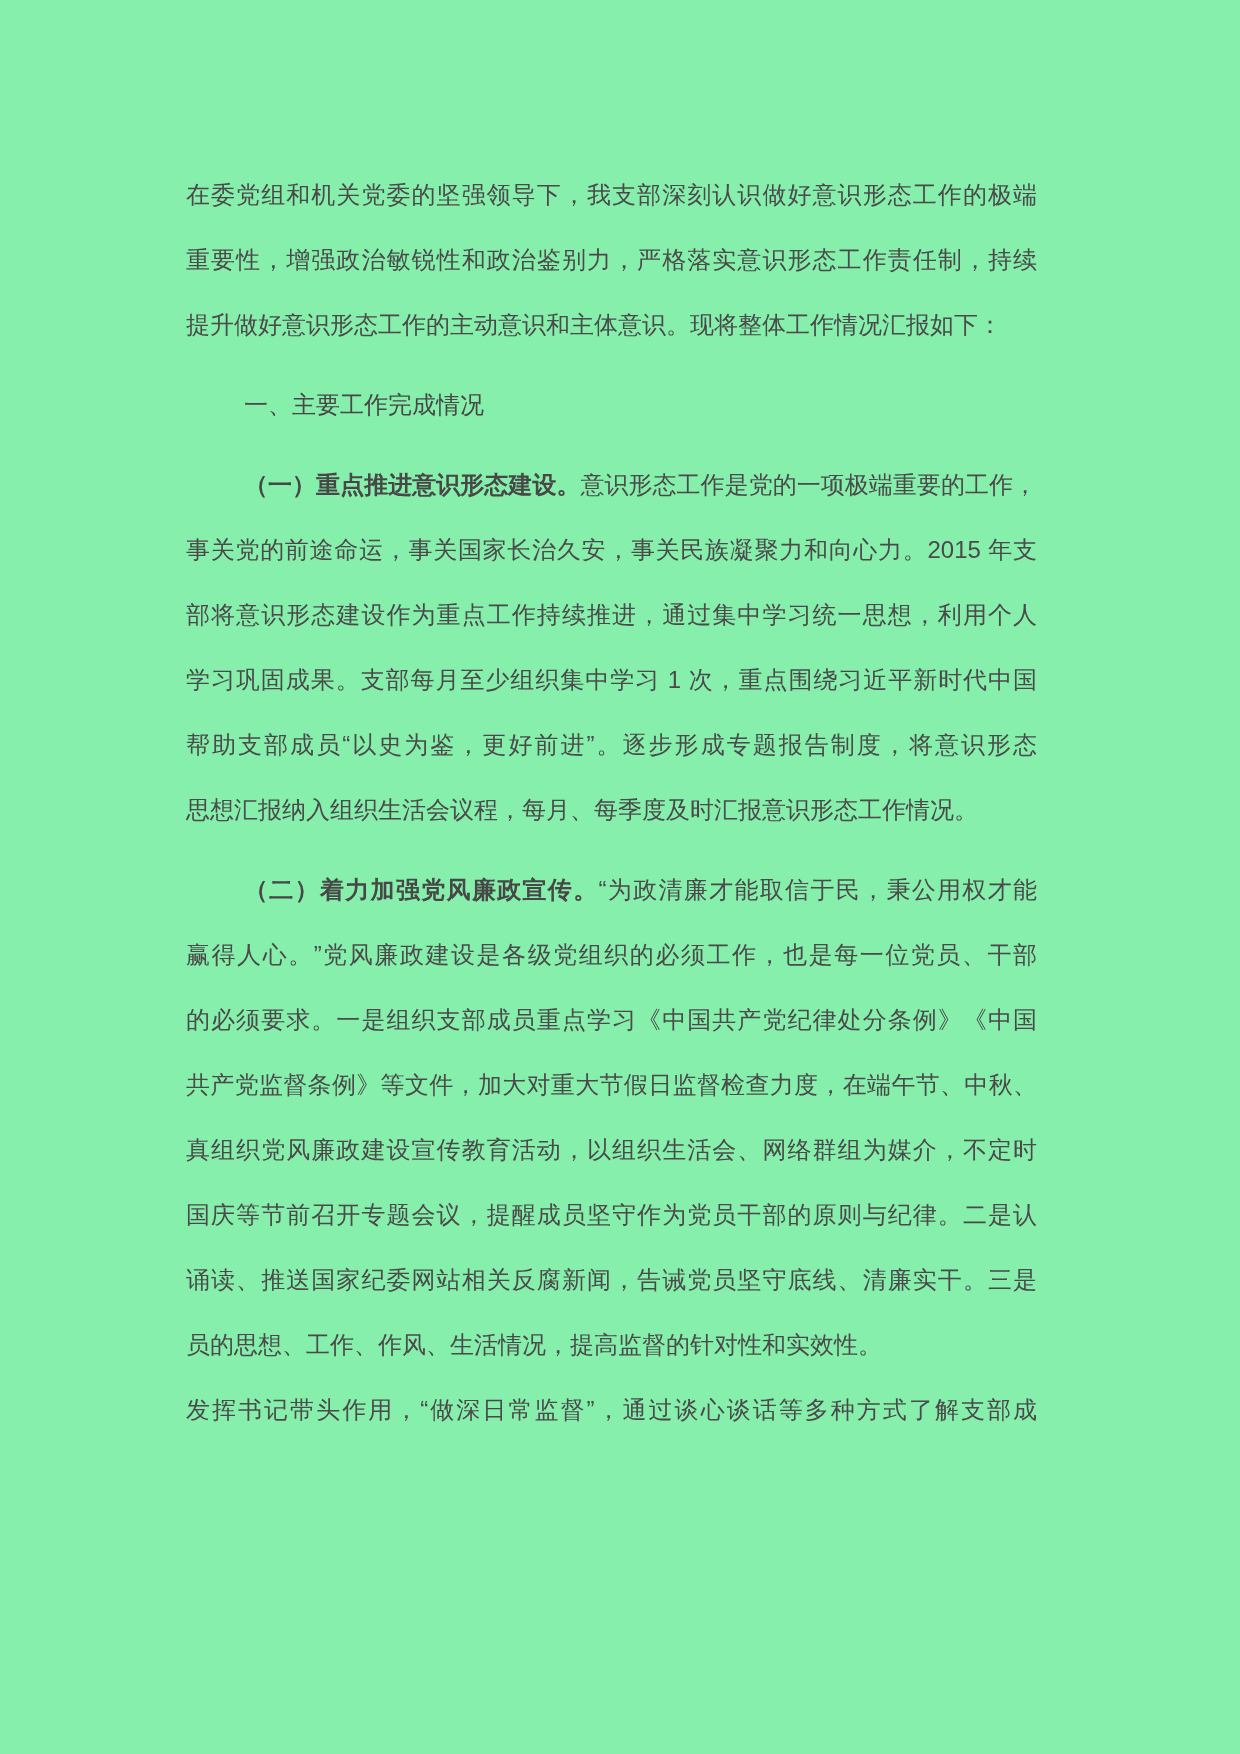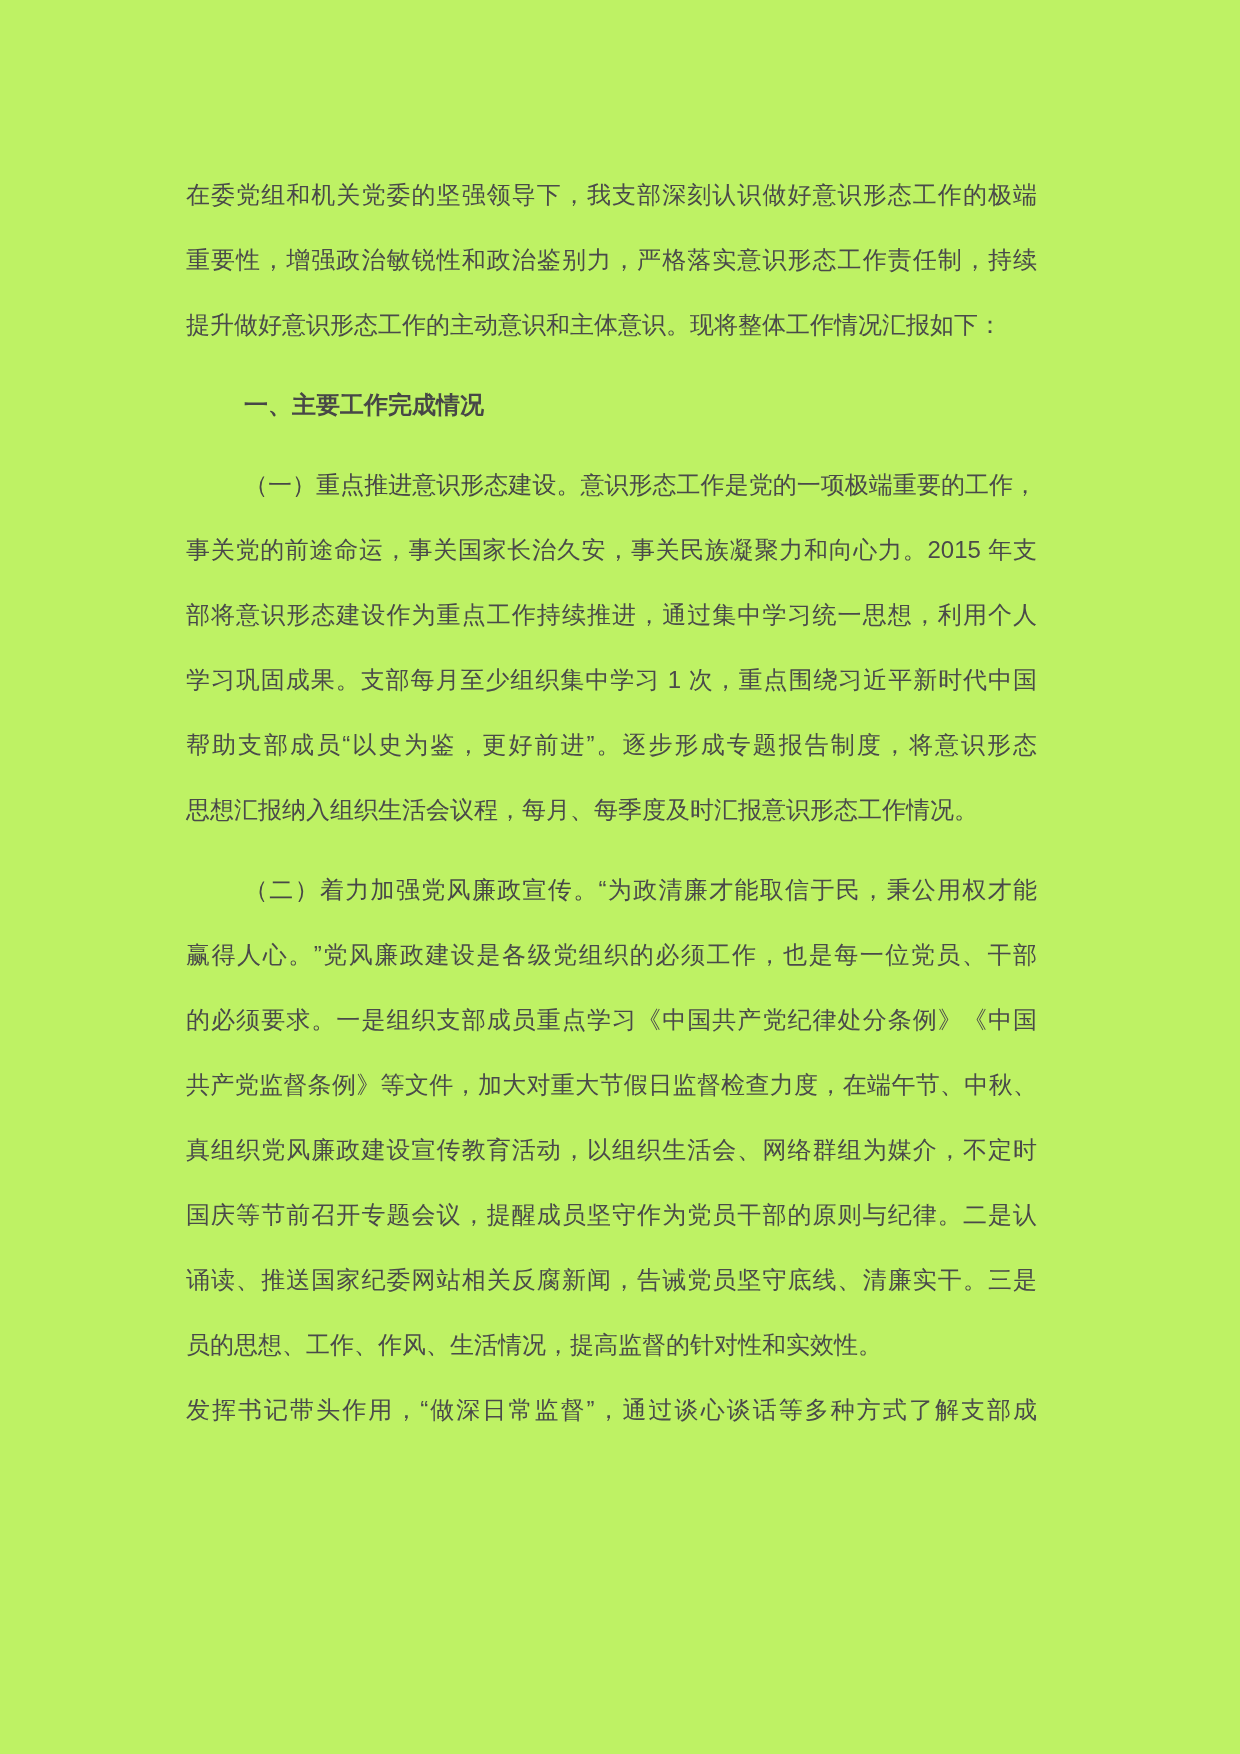--- a/index.html
+++ b/index.html
@@ -39,33 +39,33 @@
     text-align: justify;
     text-align-last: justify;
   }
   .line.last {
     text-align-last: left;
   }
   .line.first-indent {
     text-indent: 58px;
   }
   .paragraph.heading .line {
-    font-weight: bold;
+    font-weight: normal;
     text-align-last: left;
     color: #474747;
   }
   .bold-lead {
-    font-weight: normal;
+    font-weight: bold;
     color: #474747;
   }
 </style>
 </head>
 <body>
 
-<div class="page" style="background: #bef264;">
+<div class="page" style="background: #86efac;">
   <div class="content" id="doc-content" style="color: rgb(74, 74, 74);">
       <div class="paragraph body">
         <div class="line">在委党组和机关党委的坚强领导下，我支部深刻认识做好意识形态工作的极端</div>
         <div class="line">重要性，增强政治敏锐性和政治鉴别力，严格落实意识形态工作责任制，持续</div>
         <div class="line last">提升做好意识形态工作的主动意识和主体意识。现将整体工作情况汇报如下：</div>
       </div>
       <div class="paragraph heading">
         <div class="line first-indent last">一、主要工作完成情况</div>
       </div>
       <div class="paragraph body">

